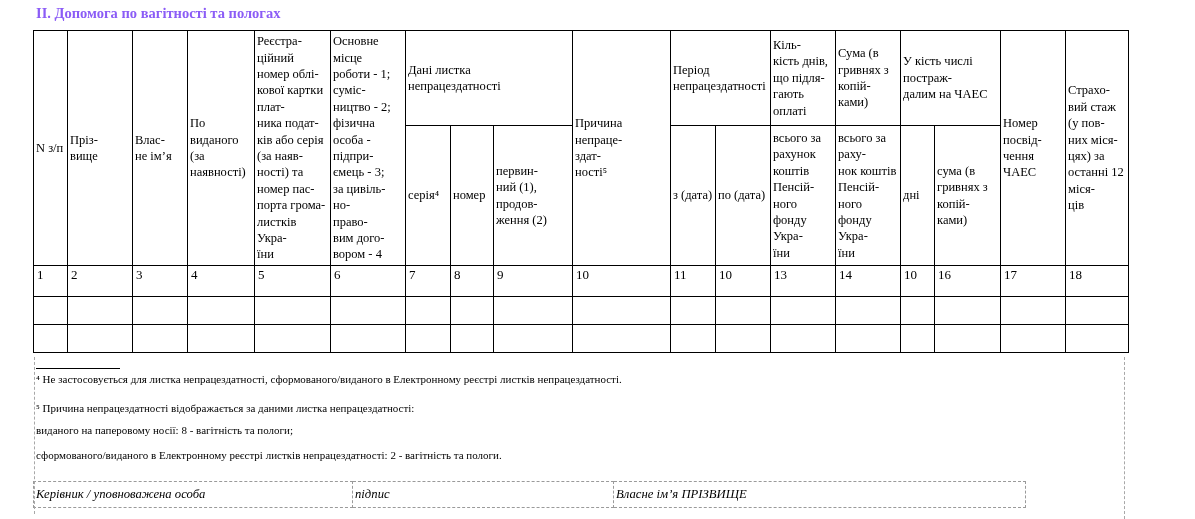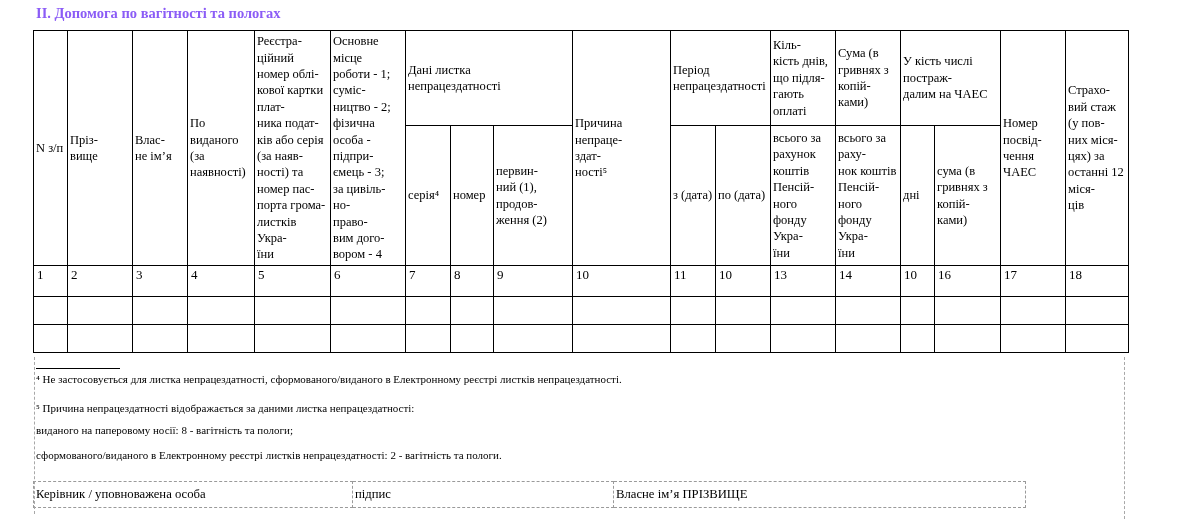--- a/index.html
+++ b/index.html
@@ -36,21 +36,21 @@
   .fn{
     position:absolute;left:36px;font-size:11px;white-space:nowrap;
   }
   table.sig{
     position:absolute;left:33px;top:481px;
     border-collapse:collapse;table-layout:fixed;width:992px;
   }
   .sig td{
     border:1px dashed #9a9a9a;height:25px;
     font-size:12.7px;vertical-align:middle;padding:0 2px;
-    overflow:hidden;white-space:nowrap;
+    overflow:hidden;white-space:nowrap;font-style:italic;
   }
   .pb-left{
     position:absolute;left:34px;top:357px;height:157px;width:0;
     border-left:1px dashed #a8a8a8;
   }
   .pb-right{
     position:absolute;left:1124px;top:357px;height:162px;width:0;
     border-left:1px dashed #a8a8a8;
   }
 </style>

